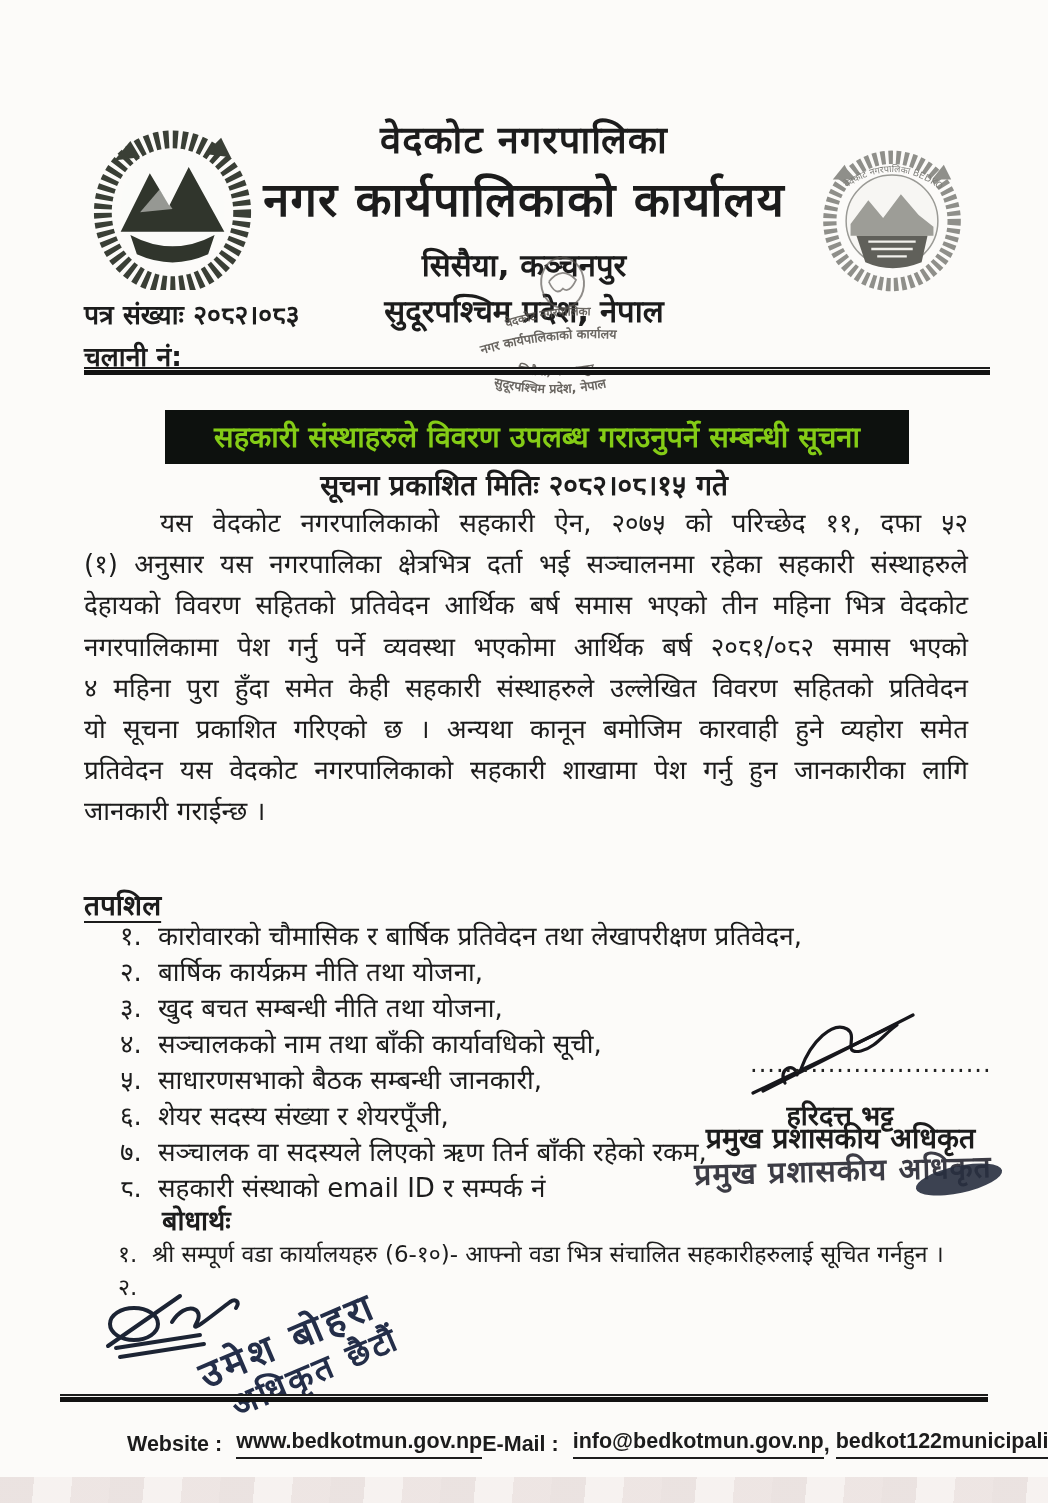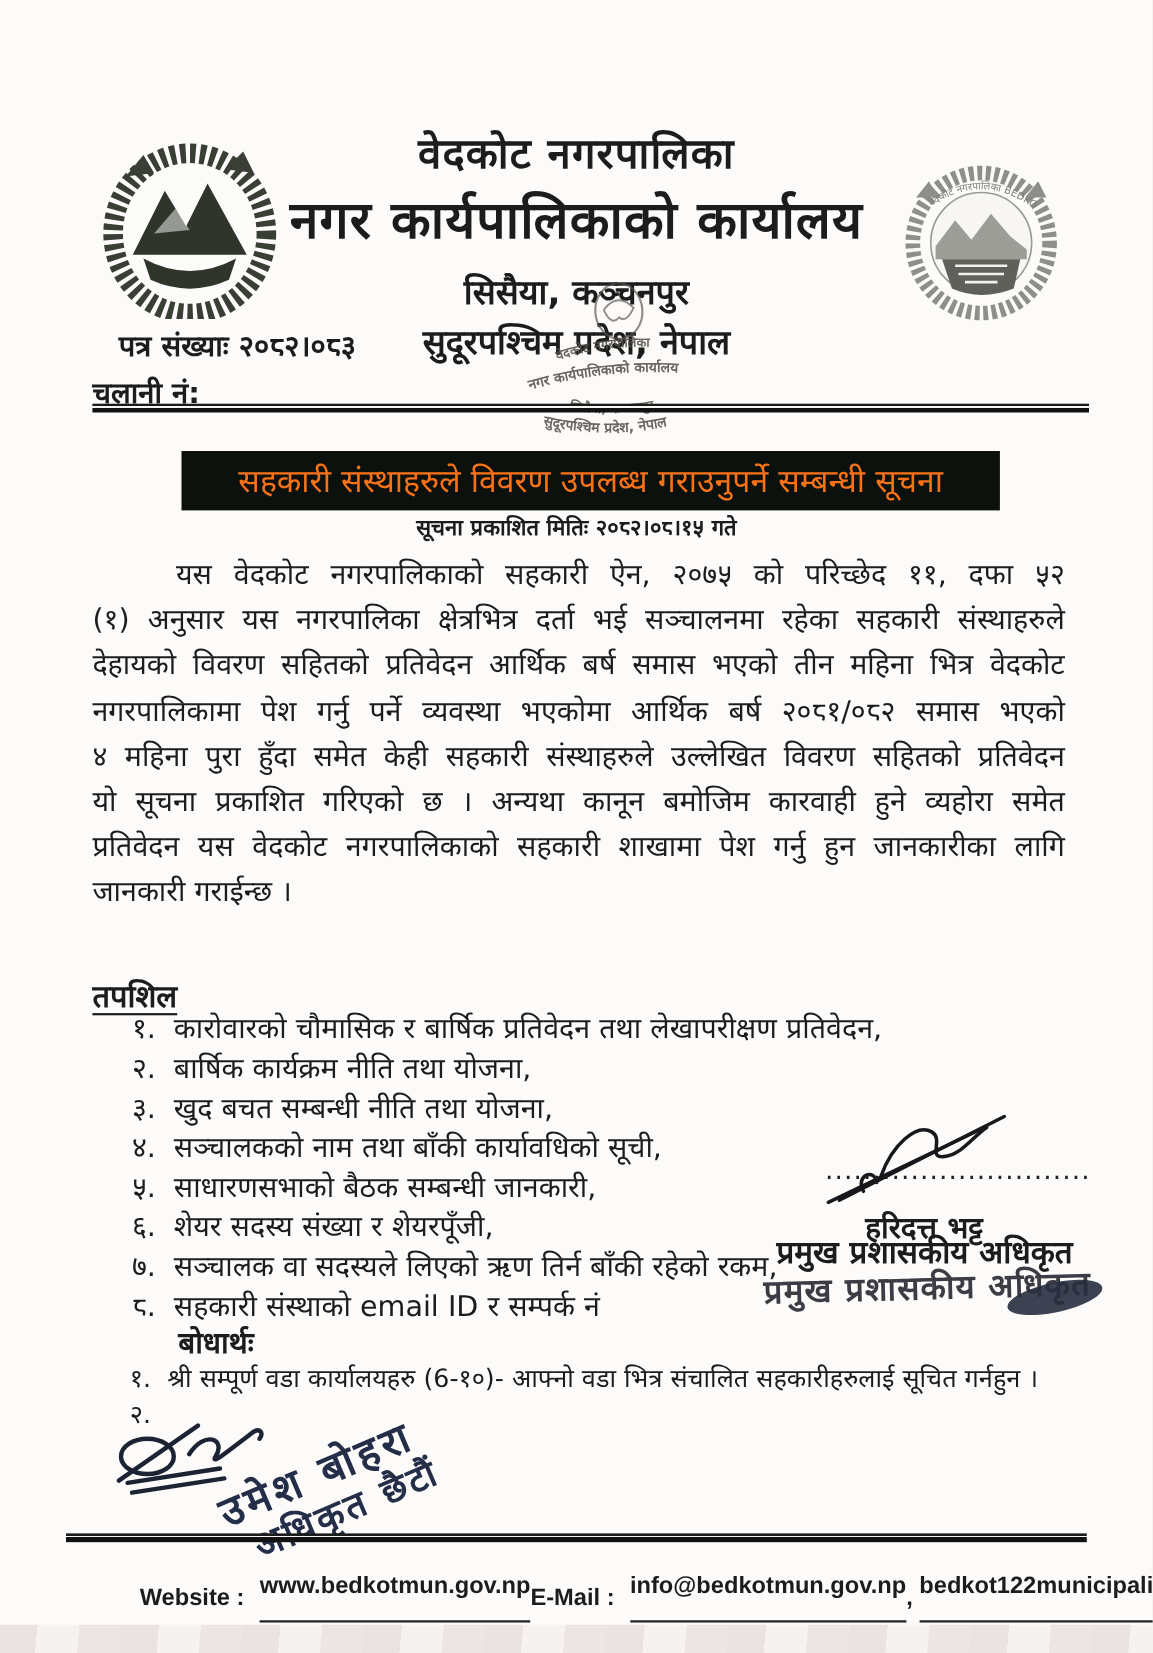--- a/index.html
+++ b/index.html
@@ -9,37 +9,37 @@
     font-family:"DejaVu Sans",sans-serif;
   }
   .abs{position:absolute;}
   .ctr{left:0;right:0;text-align:center;}
 
   
   .hdr-muni{top:112px;font-size:38px;font-weight:700;letter-spacing:1px;}
   .hdr-office{top:166px;font-size:47px;font-weight:700;letter-spacing:1px;}
   .hdr-addr1{top:243px;font-size:31px;font-weight:700;}
   .hdr-addr2{top:289px;font-size:31px;font-weight:700;}
-  .letter-no{left:84px;top:296px;font-size:26.5px;font-weight:700;margin-left:24px;}
+  .letter-no{left:84px;top:296px;font-size:26.5px;font-weight:700;}
   .chalani-no{left:84px;top:338px;font-size:26.5px;font-weight:700;}
   .emblem-left{left:90px;top:128px;width:165px;height:162px;}
   .emblem-right{left:818px;top:136px;width:148px;height:158px;}
   .round-stamp{left:438px;top:232px;width:255px;height:185px;transform:rotate(-4deg);opacity:.88;}
 
   .rule{background:linear-gradient(to bottom,#1b1b1b 0 2.5px,#f7f6f4 2.5px 3.5px,#121212 3.5px 100%);}
   .rule1{left:84px;top:367px;width:906px;height:8px;}
   .rule2{left:60px;top:1394px;width:928px;height:8px;}
 
   
   .title-bar{
     left:167px;top:412px;width:740px;height:50px;background:#0d110e;
-    color:#f97316;font-size:29px;font-weight:400;line-height:50px;text-align:center;
+    color:#84cc16;font-size:29px;font-weight:700;line-height:50px;text-align:center;
     white-space:nowrap;box-shadow:0 0 0 2px #0d110e;
   }
-  .pub-date{top:465px;font-size:20px;font-weight:700;}
+  .pub-date{top:465px;font-size:28px;font-weight:700;}
 
   
   .body-par{left:84px;top:503px;width:884px;font-size:26px;}
   .bline{height:41.2px;line-height:41.2px;text-align:justify;text-align-last:justify;text-justify:inter-word;white-space:nowrap;}
   .bline.first{padding-left:76px;width:808px;}
   .bline.last{text-align-last:left;}
 
   
   .tapasil-h{left:84px;top:885px;font-size:28px;font-weight:700;text-decoration:underline;text-decoration-thickness:2px;text-underline-offset:6px;}
   .tlist{left:120px;top:921px;width:870px;}
@@ -65,21 +65,21 @@
   .ustamp{left:150px;top:1318px;width:290px;text-align:center;transform:rotate(-23deg);
     color:#242e49;font-weight:800;line-height:1.12;}
   .ustamp .l1{font-size:38px;letter-spacing:4px;}
   .ustamp .l2{font-size:33px;letter-spacing:3px;padding-left:26px;}
 
   
   .footer{left:127px;top:1412px;width:880px;display:flex;align-items:center;
     font-family:"Liberation Sans",sans-serif;font-size:21.5px;font-weight:700;white-space:nowrap;margin-top:17px;}
   .footer .lbl{margin-right:14px;}
   .footer .gap{width:52px;}
-  .u{border-bottom:2px solid #1d1d1d;padding-bottom:19px;}
+  .u{border-bottom:2px solid #1d1d1d;padding-bottom:3px;}
 
   .band{left:0;top:1477px;width:1048px;height:26px;
     background:repeating-linear-gradient(95deg,#e9e0de 0 34px,#f6f1ef 34px 72px,#ece3e1 72px 110px);
     opacity:.9;}
 </style>
 </head>
 <body>
 
 <div class="page">
 

